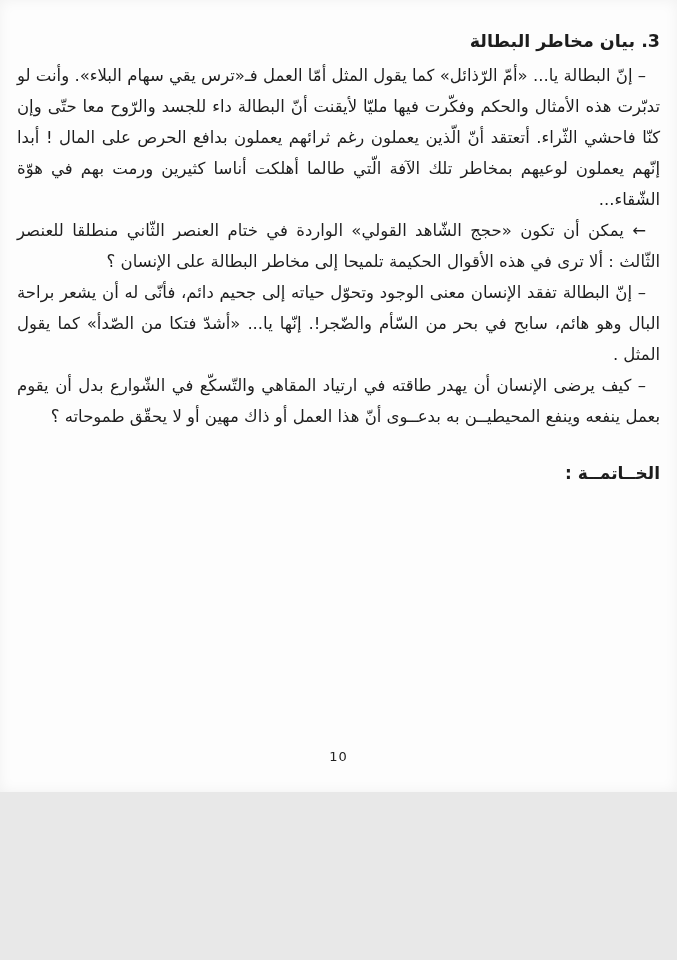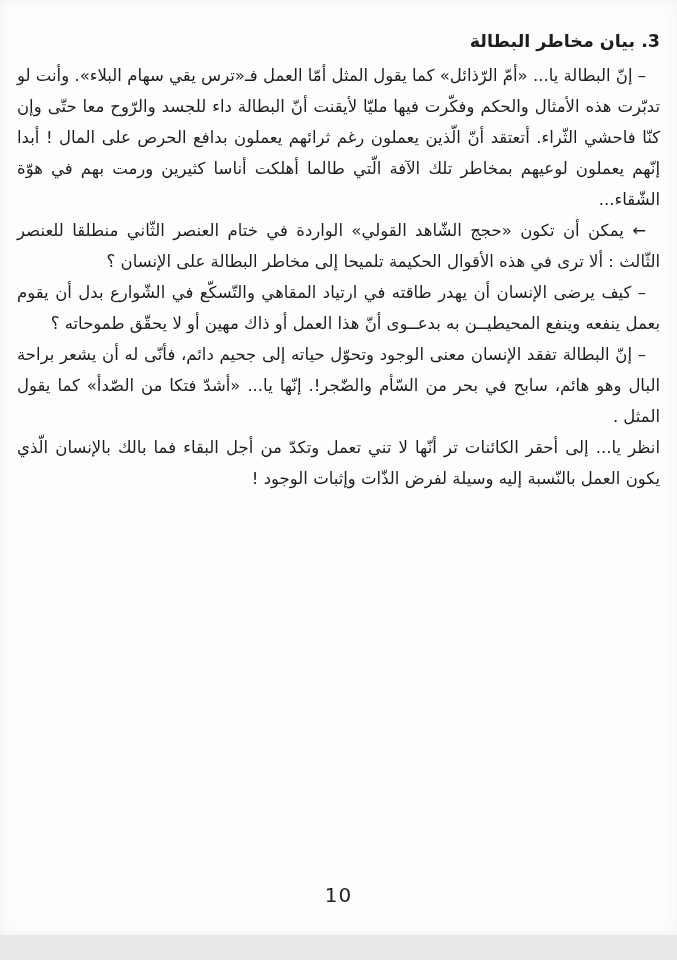--- a/index.html
+++ b/index.html
@@ -3,21 +3,21 @@
 <meta charset="utf-8">
 <style>
   html, body {
     margin: 0;
     padding: 0;
     background: #e8e8e8;
   }
   .page {
     position: relative;
     width: 677px;
-    height: 935px;
+    height: 792px;
     margin: 0 auto;
     background: #fdfdfd;
     box-shadow: inset 0 0 14px rgba(0,0,0,0.05);
     overflow: hidden;
     direction: rtl;
     font-family: "DejaVu Sans", sans-serif;
     color: #1d1d1d;
   }
   .content {
     padding: 26px 17px 0 17px;
@@ -46,42 +46,42 @@
     font-weight: bold;
     line-height: 30px;
     text-align: right;
   }
   .page-number {
     position: absolute;
     bottom: 28px;
     left: 0;
     right: 0;
     text-align: center;
-    font-size: 20px;
+    font-size: 13px;
     letter-spacing: 1px;
     color: #222;
     direction: ltr;
   }
 </style>
 </head>
 <body>
 
 <div class="page">
   <div class="content">
 
     <h2 class="section-title">3. بيان مخاطر البطالة</h2>
 
     <p class="para">– إنّ البطالة يا... «أمّ الرّذائل» كما يقول المثل أمّا العمل فـ«ترس يقي سهام البلاء». وأنت لو تدبّرت هذه الأمثال والحكم وفكّرت فيها مليّا لأيقنت أنّ البطالة داء للجسد والرّوح معا حتّى وإن كنّا فاحشي الثّراء. أتعتقد أنّ الّذين يعملون رغم ثرائهم يعملون بدافع الحرص على المال ! أبدا إنّهم يعملون لوعيهم بمخاطر تلك الآفة الّتي طالما أهلكت أناسا كثيرين ورمت بهم في هوّة الشّقاء...</p>
 
     <p class="para">← يمكن أن تكون «حجج الشّاهد القولي» الواردة في ختام العنصر الثّاني منطلقا للعنصر الثّالث : ألا ترى في هذه الأقوال الحكيمة تلميحا إلى مخاطر البطالة على الإنسان ؟</p>
 
+    <p class="para">– إنّ البطالة تفقد الإنسان معنى الوجود وتحوّل حياته إلى جحيم دائم، فأنّى له أن يشعر براحة البال وهو هائم، سابح في بحر من السّأم والضّجر!. إنّها يا... «أشدّ فتكا من الصّدأ» كما يقول المثل .</p>
+
     <p class="para">– كيف يرضى الإنسان أن يهدر طاقته في ارتياد المقاهي والتّسكّع في الشّوارع بدل أن يقوم بعمل ينفعه وينفع المحيطيــن به بدعــوى أنّ هذا العمل أو ذاك مهين أو لا يحقّق طموحاته ؟</p>
 
-    <p class="para">– إنّ البطالة تفقد الإنسان معنى الوجود وتحوّل حياته إلى جحيم دائم، فأنّى له أن يشعر براحة البال وهو هائم، سابح في بحر من السّأم والضّجر!. إنّها يا... «أشدّ فتكا من الصّدأ» كما يقول المثل .</p>
 
-    <p class="para no-indent">انظر يا... إلى أحقر الكائنات تر أنّها لا تني تعمل وتكدّ من أجل البقاء فما بالك بالإنسان الّذي يكون العمل بالنّسبة إليه وسيلة لفرض الذّات وإثبات الوجود !</p>
-
+    <h3 class="conclusion-heading">الخــاتمــة :</h3>
 
 
   </div>
 
   <div class="page-number">10</div>
 </div>
 
 </body></html>

